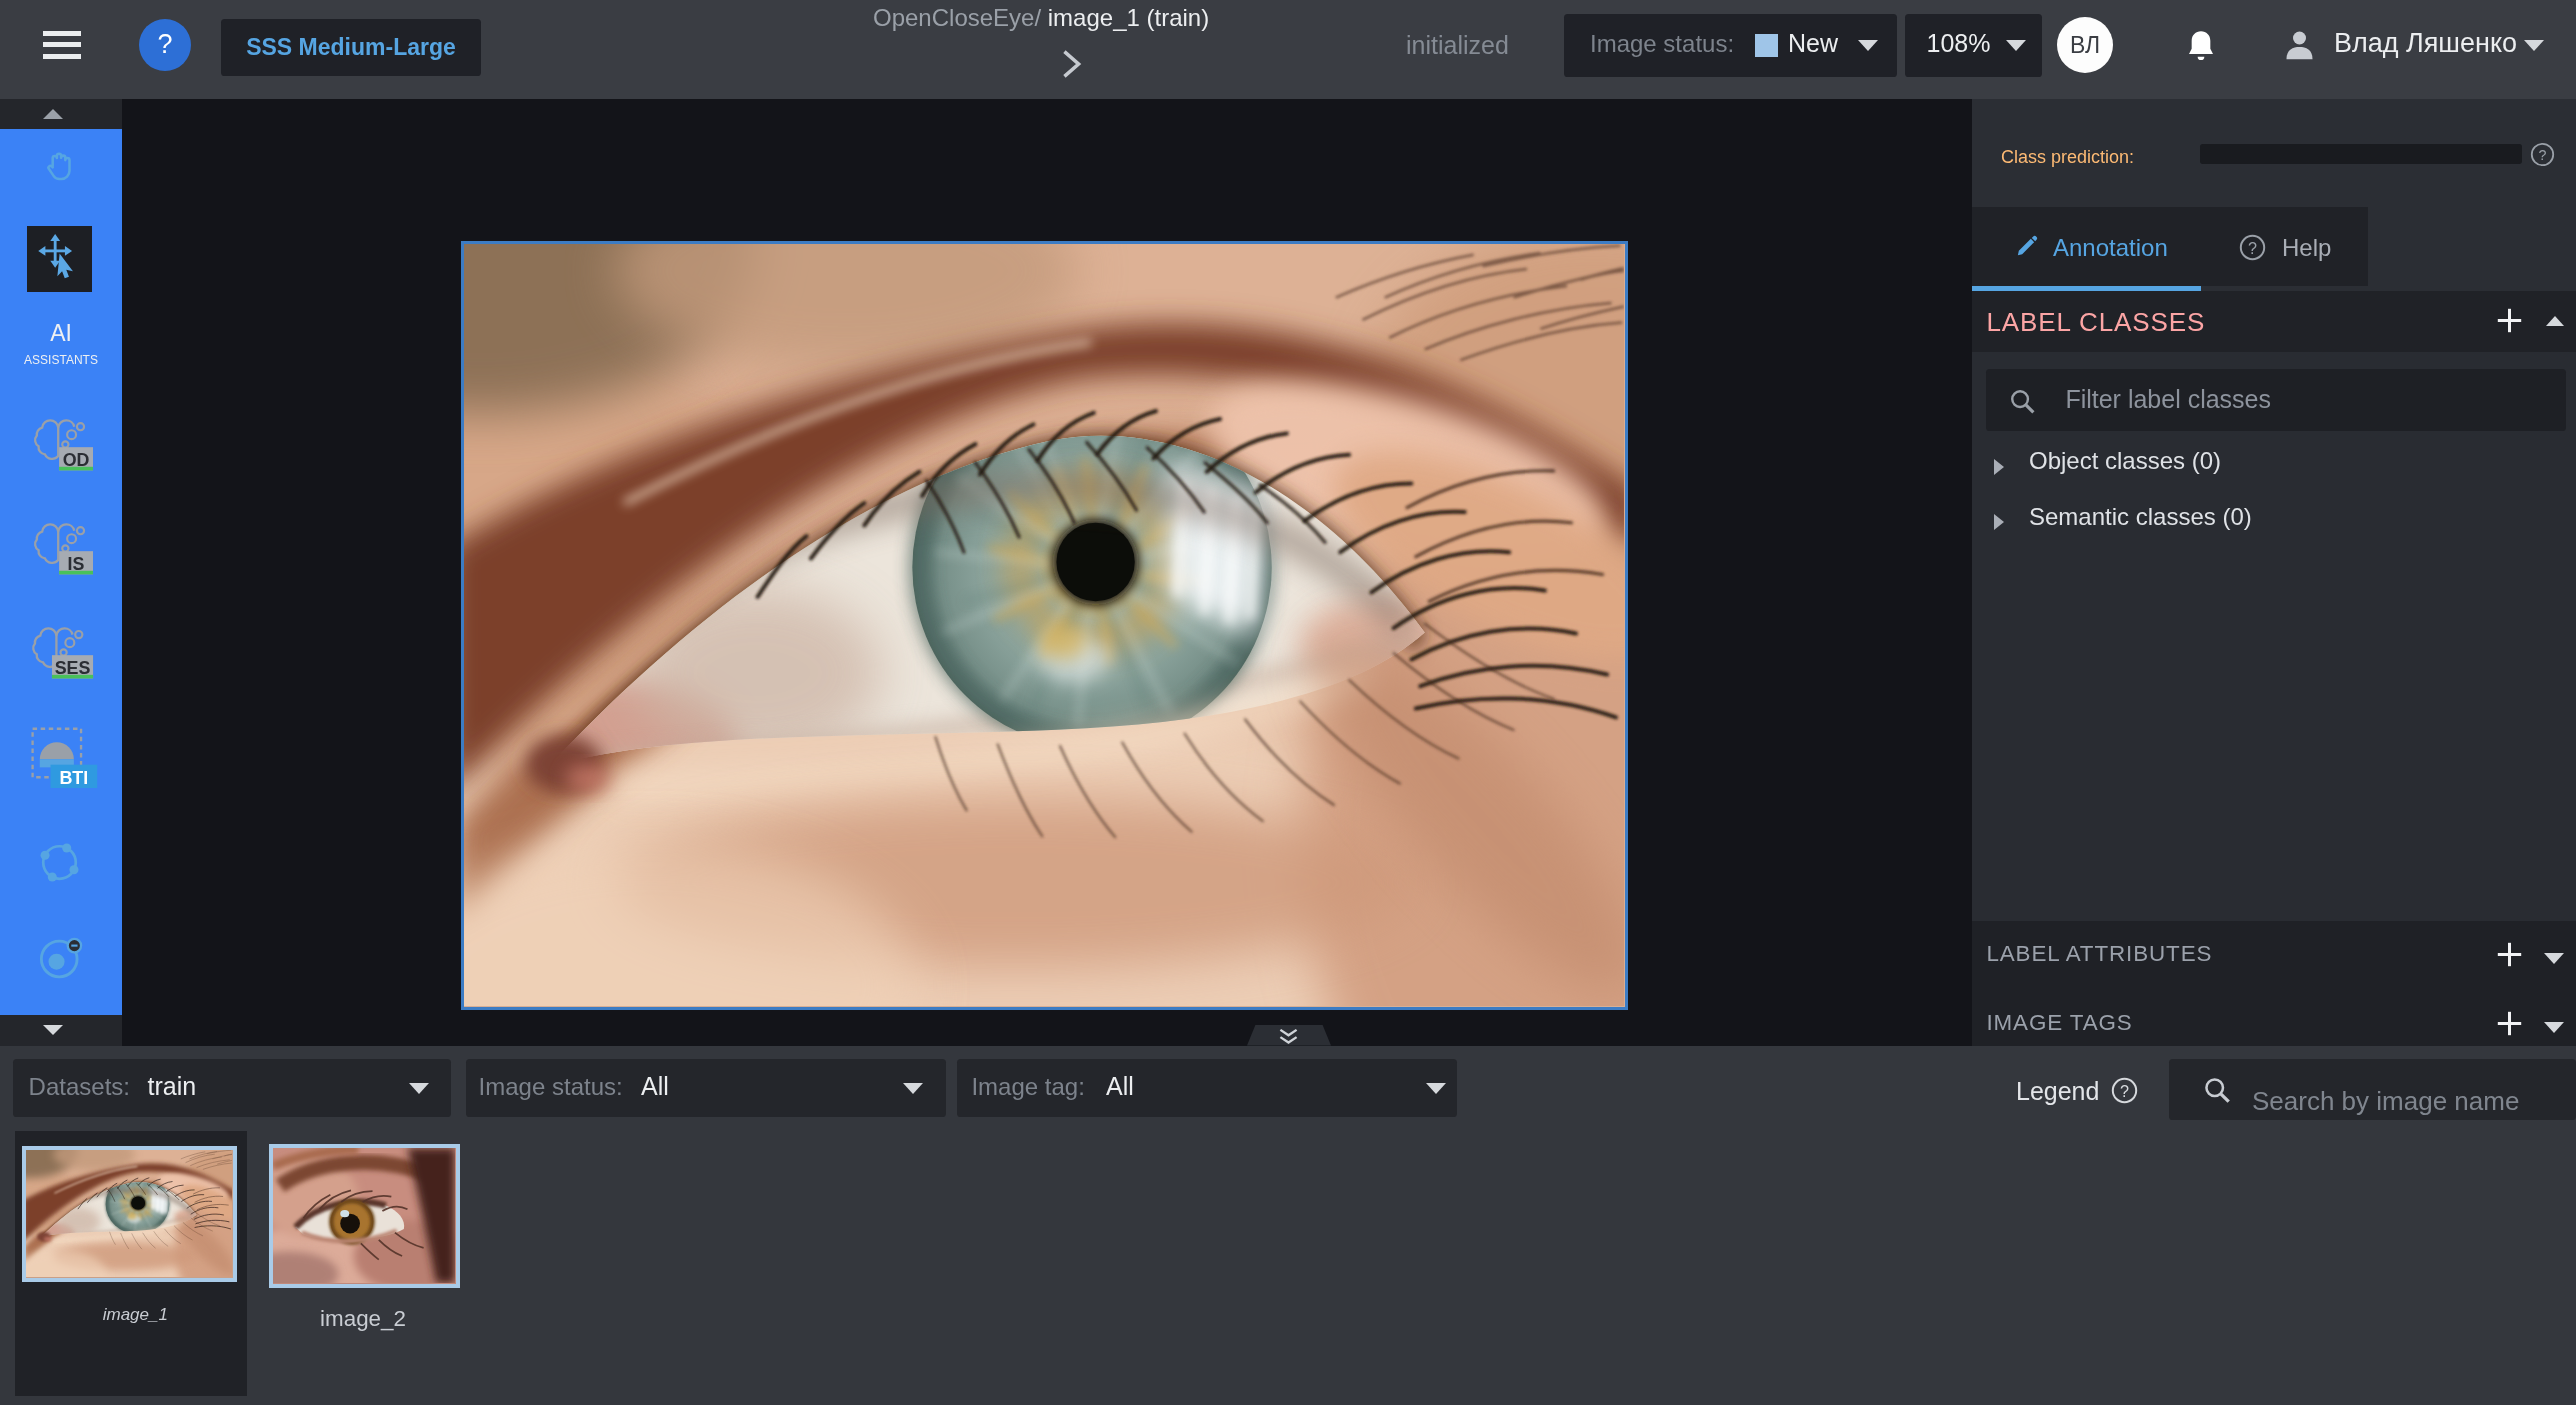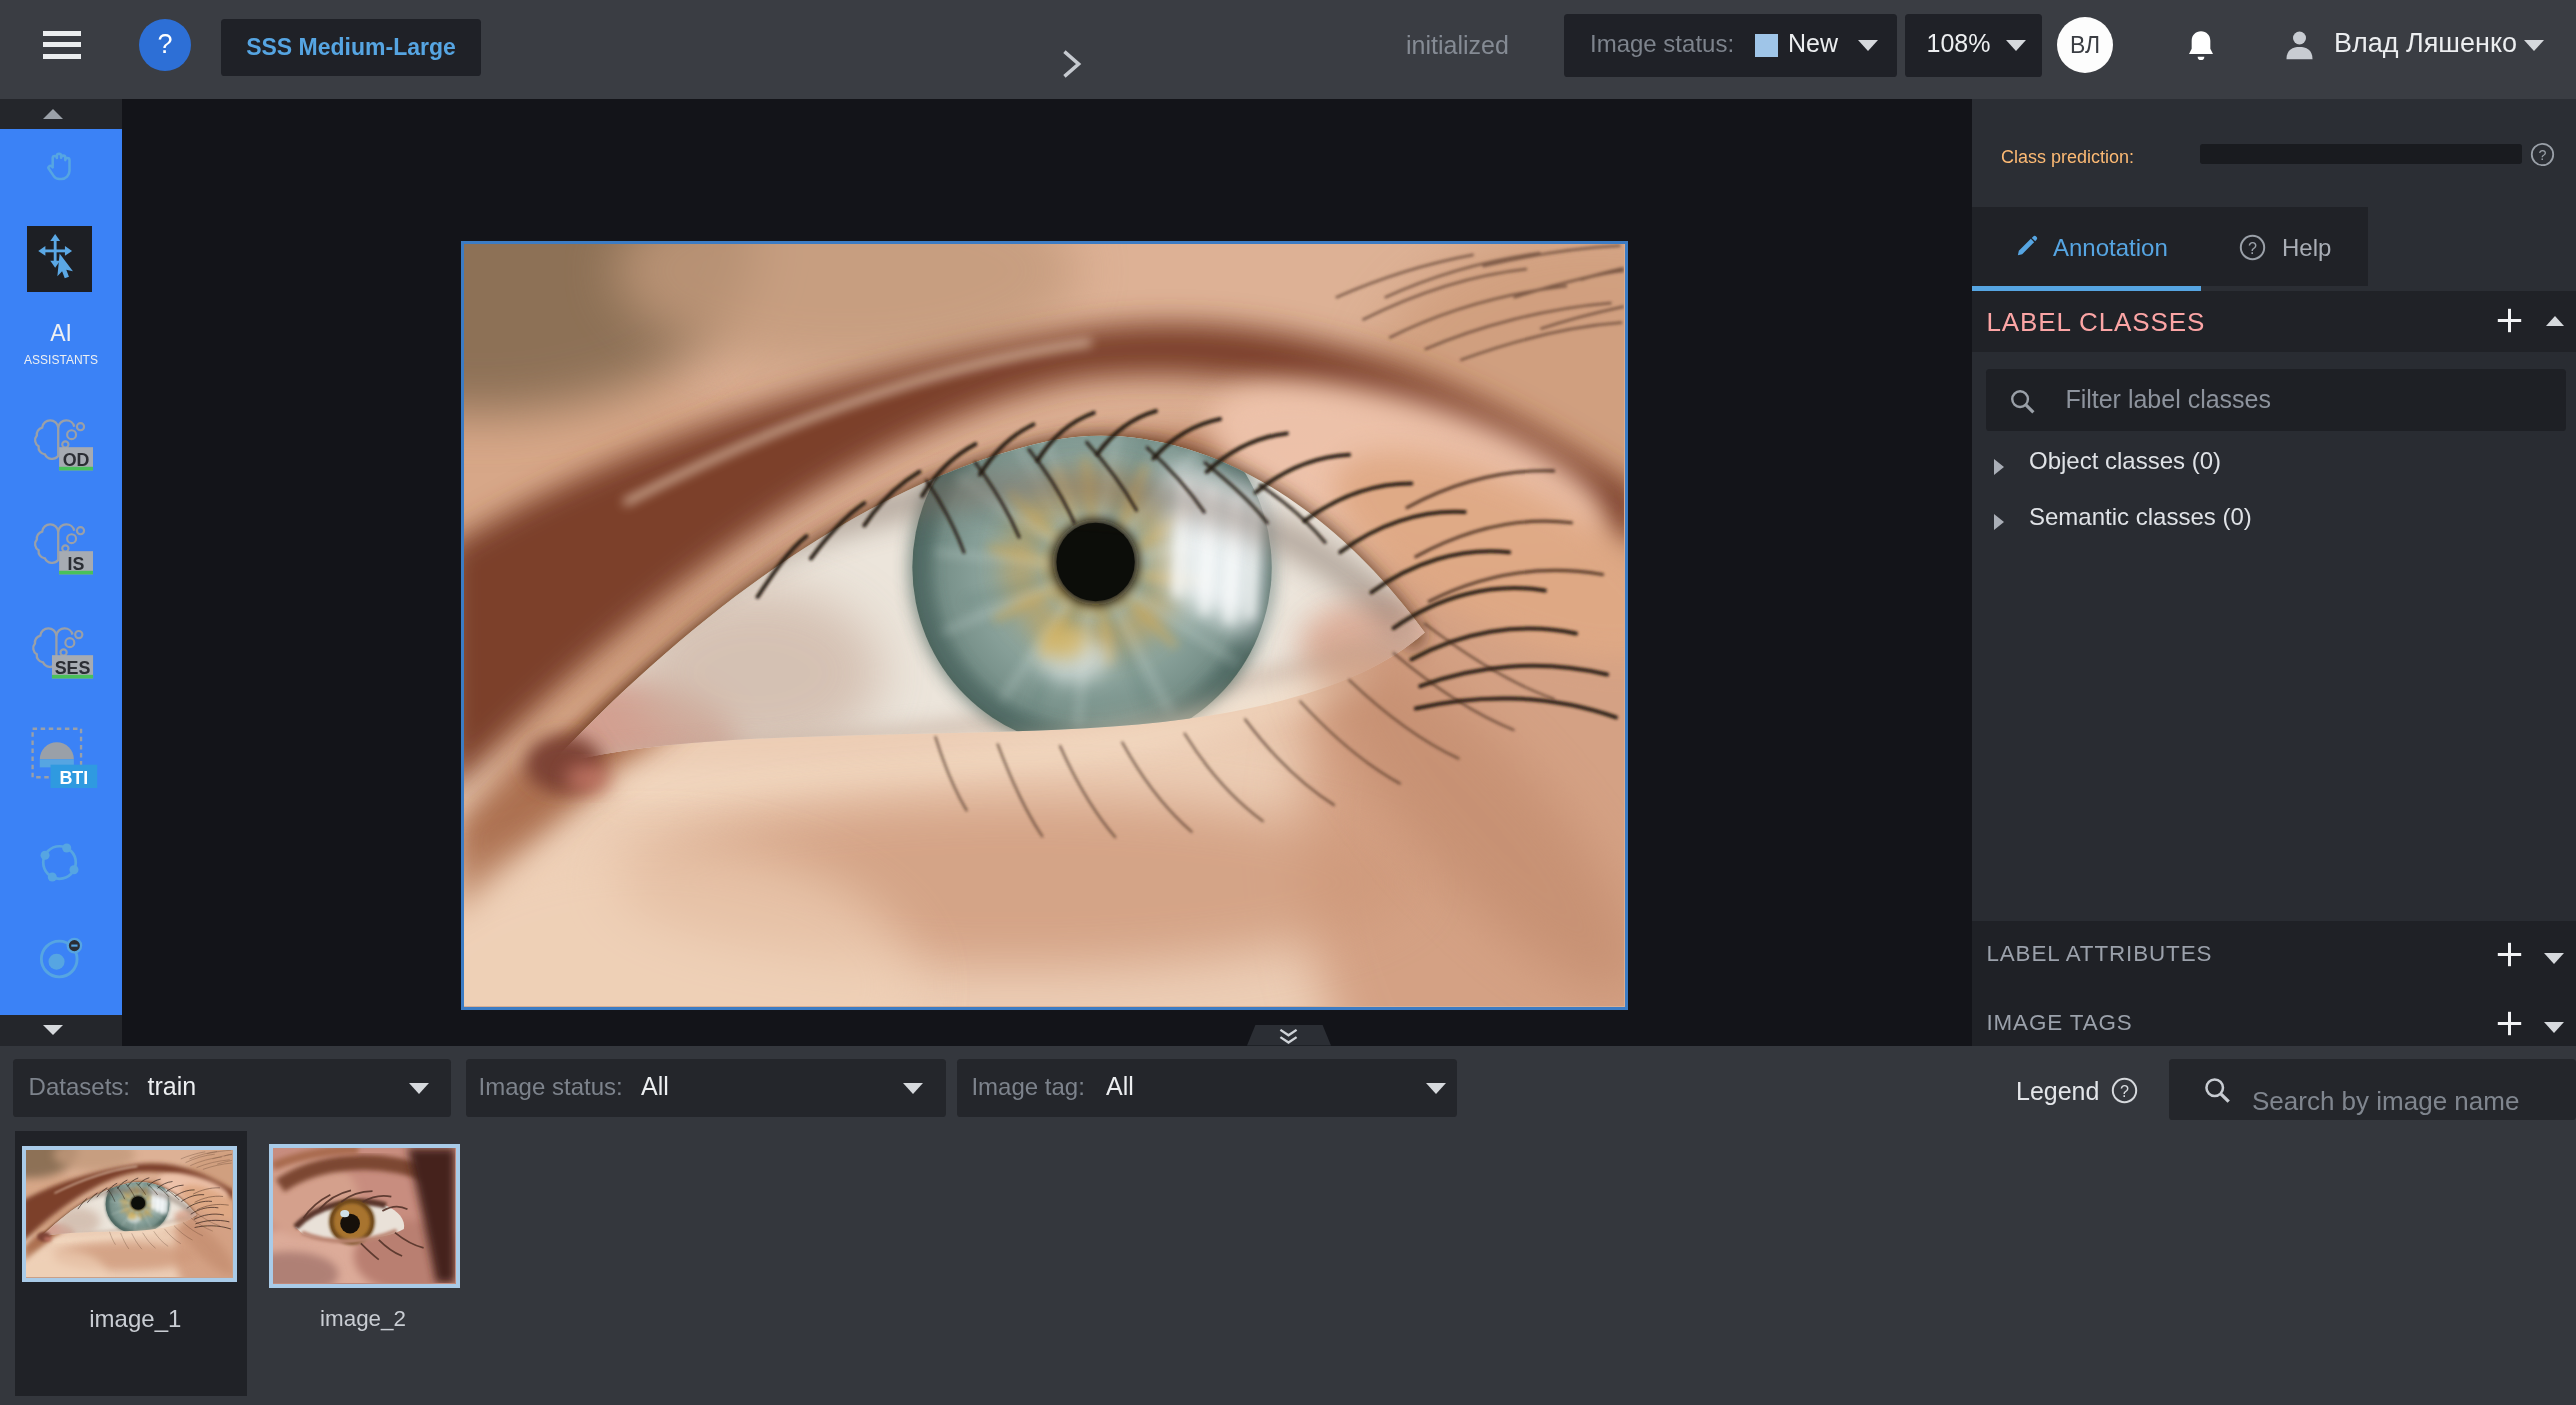--- a/index.html
+++ b/index.html
@@ -16,20 +16,21 @@
 </head>
 <body>
 <div id="root">
 
   <div class="abs" id="topbar" style="left:0;top:0;width:2576px;height:99px;background:#3a3d43;">
     <div class="abs" style="left:43px;top:30.5px;width:38px;height:5.4px;background:#eceef0;"></div>
     <div class="abs" style="left:43px;top:42px;width:38px;height:5.4px;background:#eceef0;"></div>
     <div class="abs" style="left:43px;top:54px;width:38px;height:5.4px;background:#eceef0;"></div>
     <div class="abs" style="left:139px;top:19px;width:52px;height:52px;border-radius:50%;background:#2d6fd6;color:#fff;font-size:27px;text-align:center;line-height:50px;">?</div>
     <div class="abs" style="left:221px;top:19px;width:260px;height:57px;background:#1f2127;border-radius:3.6px;color:#56a5e2;font-size:23px;font-weight:bold;text-align:center;line-height:56px;">SSS Medium-Large</div>
+    <div class="abs" style="left:873px;top:3.6px;width:539px;font-size:24px;color:#9aa0a8;">OpenCloseEye/ <span style="color:#eceef0;">image_1 (train)</span></div>
     <svg class="abs" style="left:1060px;top:48px;" width="23" height="32" viewBox="0 0 26 36">
         <path d="M5 4 L21 18 L5 32" fill="none" stroke="#c6cad0" stroke-width="4"></path>
       </svg>
     <div class="abs gray" style="left:1406px;top:31px;font-size:25px;">initialized</div>
     <div class="abs" style="left:1564px;top:13.5px;width:333px;height:63px;background:#1f2127;border-radius:3.6px;">
       <span class="abs" style="left:26px;top:16px;font-size:24px;color:#7d838c;">Image status:</span>
       <div class="abs" style="left:191px;top:20.6px;width:23px;height:23px;background:#9fc5e8;"></div>
       <span class="abs" style="left:224px;top:15.3px;font-size:25px;color:#eceef0;">New</span>
       <div class="abs caret" style="left:294px;top:26px;"></div>
     </div>
@@ -471,21 +472,21 @@
         </svg>
         <span class="abs" style="left:83px;top:15.3px;font-size:26px;color:#80868f;margin-top:12px;">Search by image name</span>
     </div>
 
     <div class="abs" style="left:15.3px;top:85px;width:232px;height:265px;background:#202227;"></div>
     <div class="abs" style="left:22.4px;top:100px;width:215px;height:136px;border:4.5px solid #a9cbe8;background:#c9a088;">
       <svg width="206" height="127" viewBox="0 0 1304 853" preserveAspectRatio="none" style="display:block;">
           <use href="#eyeA"></use>
         </svg>
     </div>
-    <div class="abs" style="left:15.3px;top:259px;width:240px;text-align:center;font-size:24px;color:#c9cdd3;">image_1</div>
+    <div class="abs" style="left:15.3px;top:259px;width:240px;text-align:center;font-size:17px;color:#c9cdd3;font-style:italic;">image_1</div>
     <div class="abs" style="left:269px;top:98px;width:191px;height:144px;border:4.5px solid #a9cbe8;background:#c08a7c;">
       <svg width="182" height="135" viewBox="0 0 203 150" preserveAspectRatio="none" style="display:block;">
           <use href="#eyeB"></use>
         </svg>
     </div>
     <div class="abs" style="left:247px;top:260px;width:232px;text-align:center;font-size:22.4px;color:#c9cdd3;">image_2</div>
   </div>
 
 </div>
 

